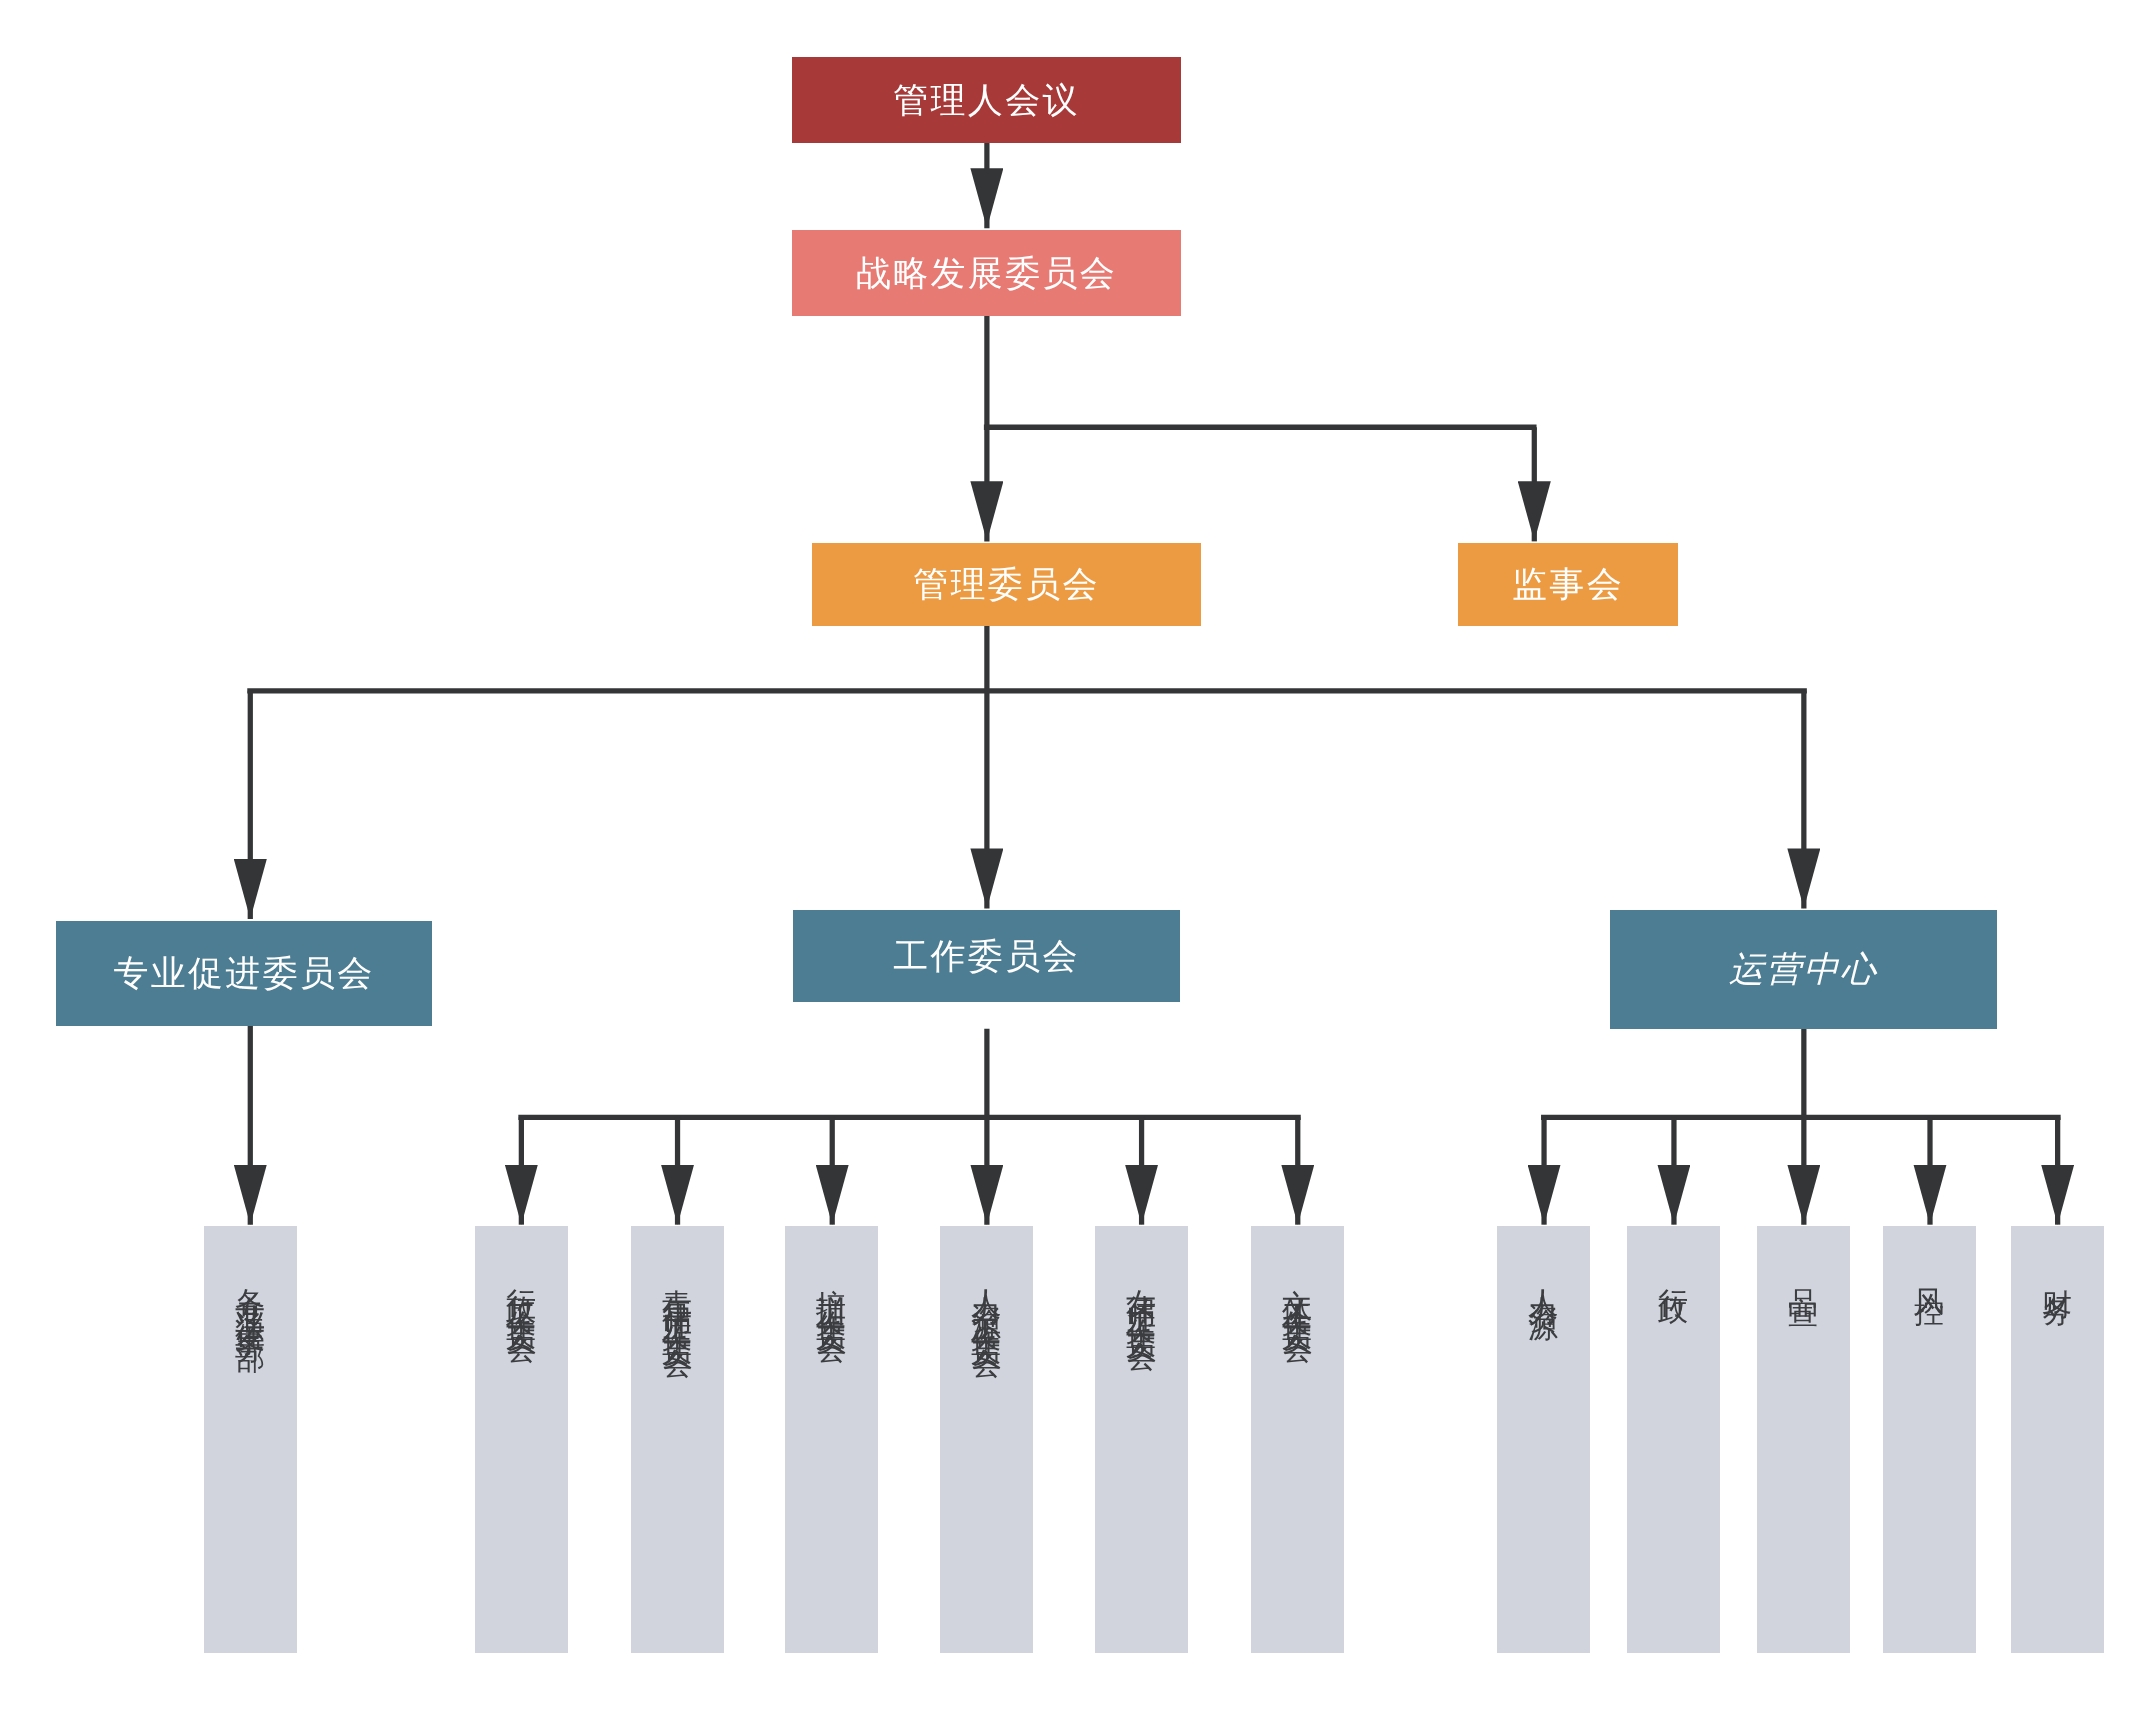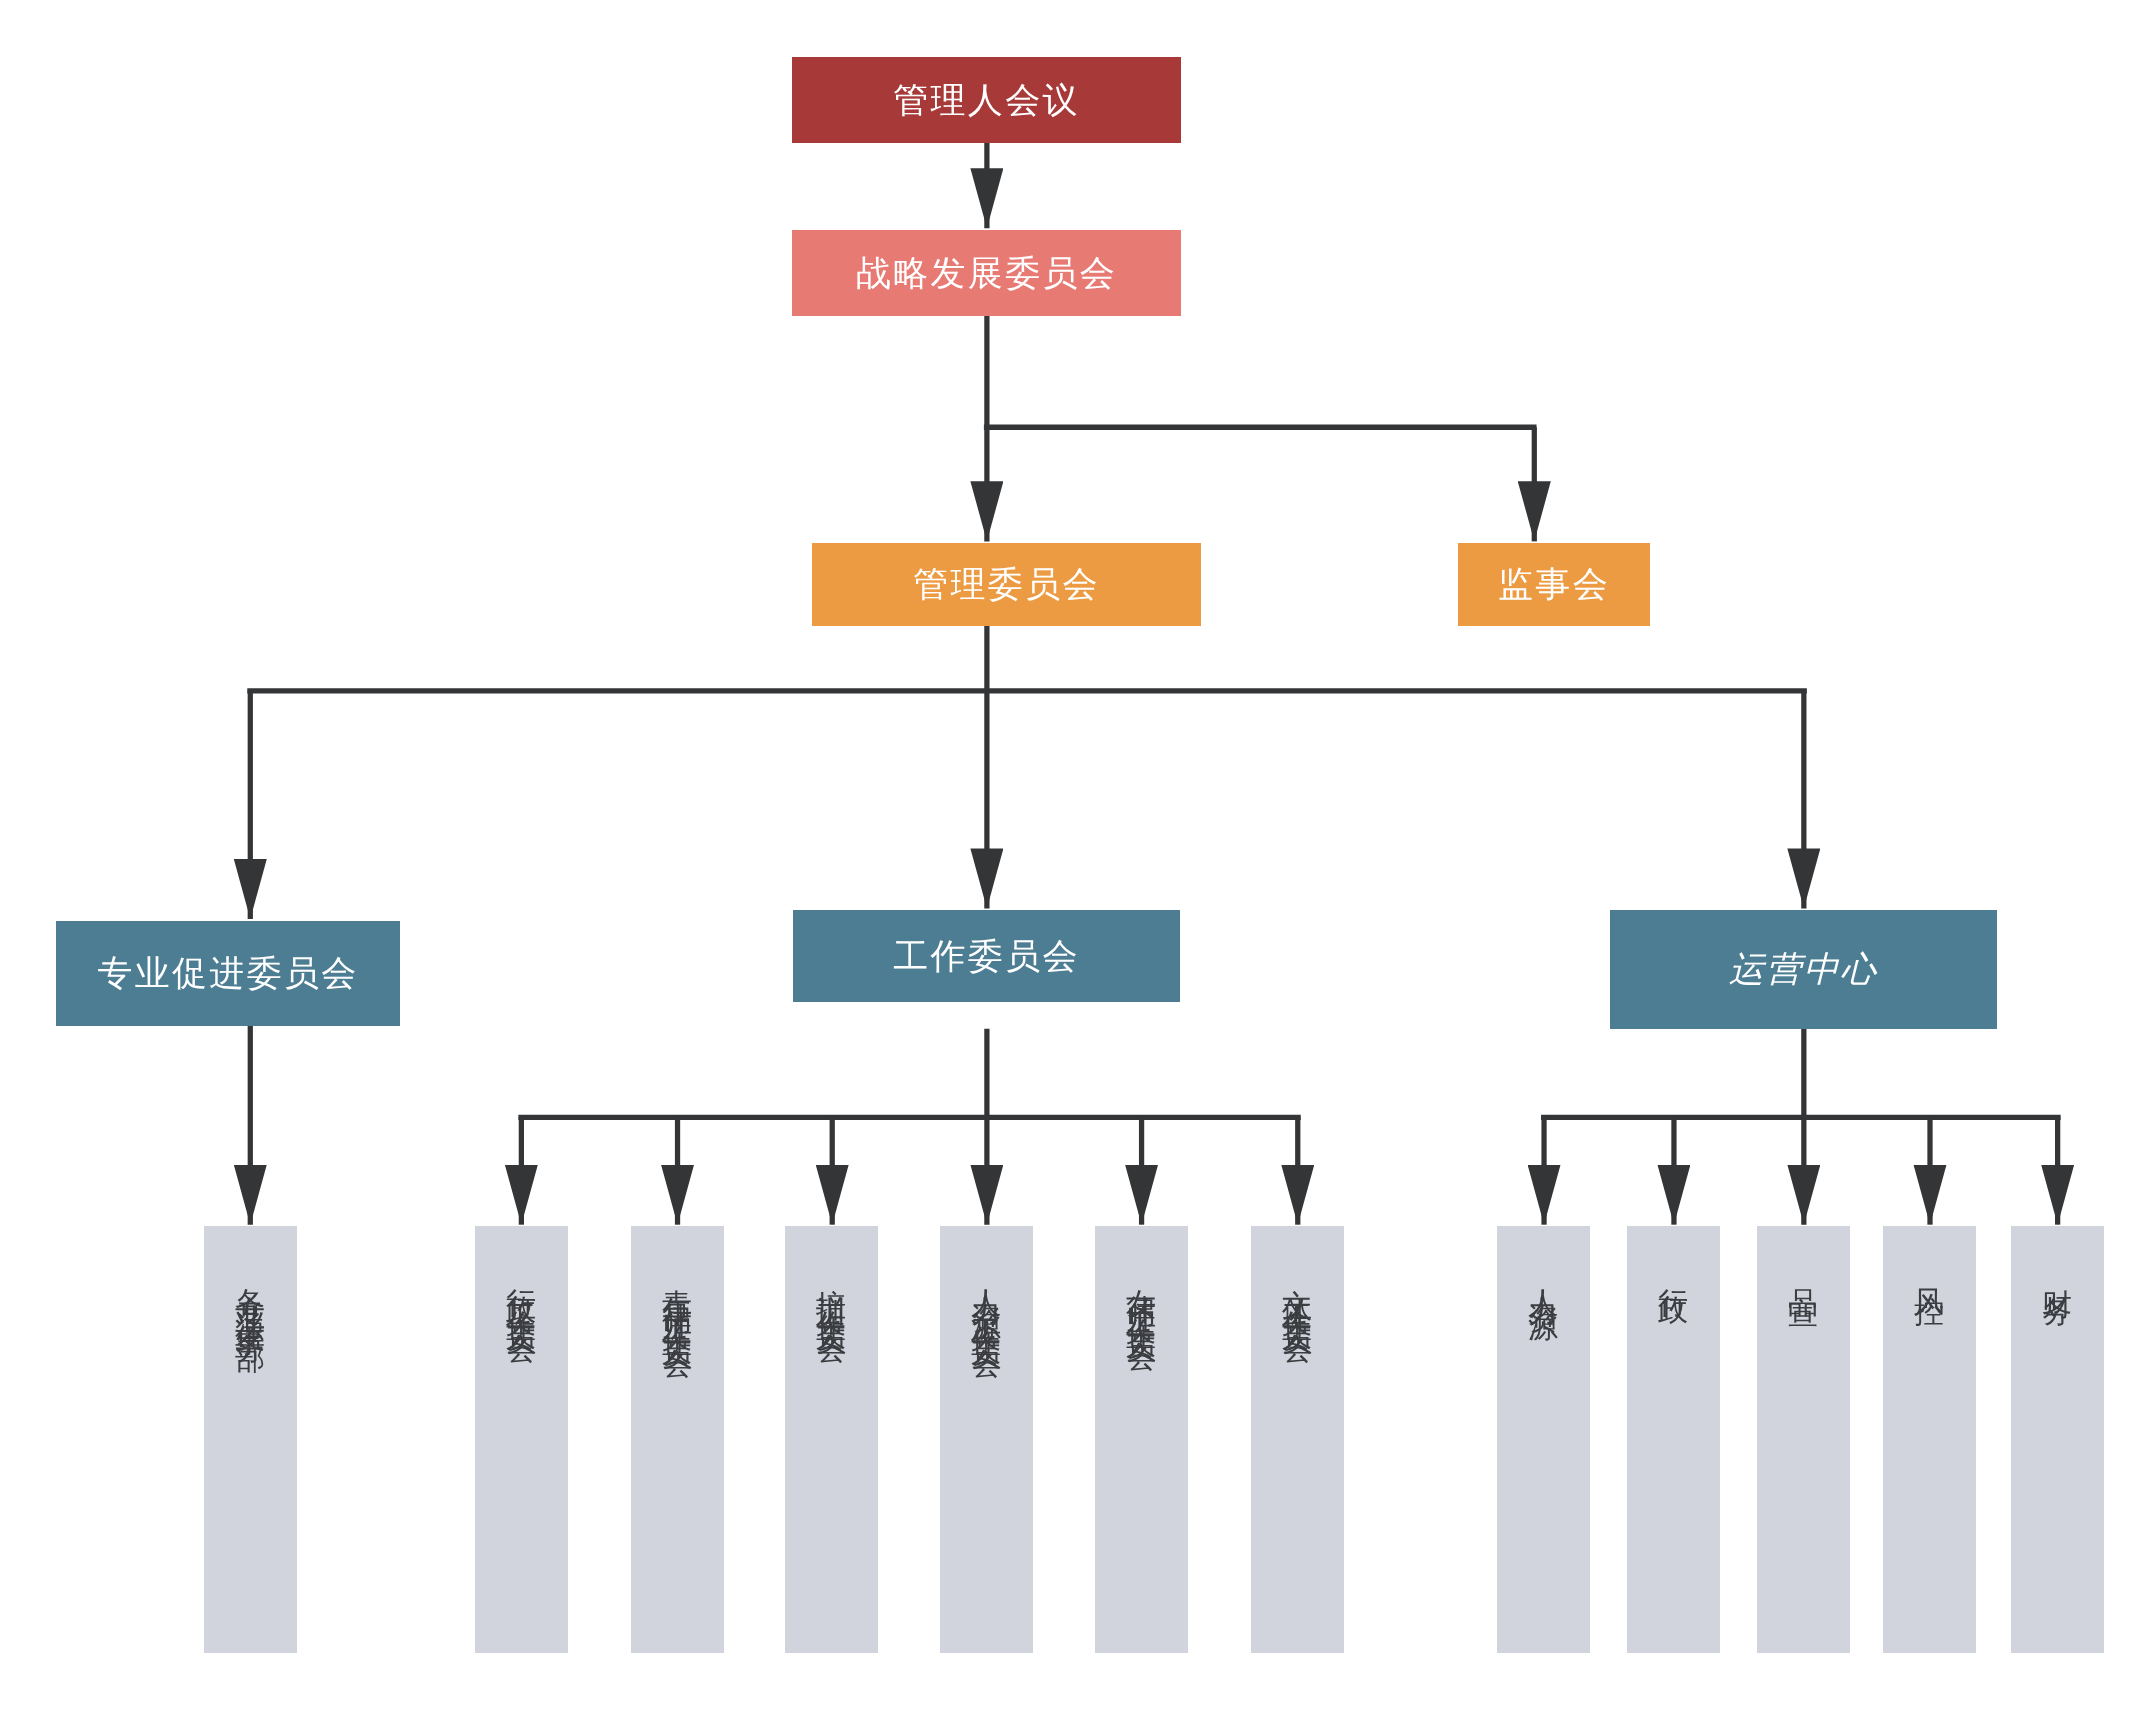--- a/index.html
+++ b/index.html
@@ -69,23 +69,23 @@
     <line x1="2570" y1="1488" x2="2570" y2="1631" marker-end="url(#arrow)"></line>
     <line x1="2740" y1="1488" x2="2740" y2="1631" marker-end="url(#arrow)"></line>
   </g>
 </svg>
 
 <div class="node lvl1" style="left:792px;top:57px;width:389px;height:86px;">管理人会议</div>
 
 <div class="node lvl2" style="left:792px;top:230px;width:389px;height:86px;">战略发展委员会</div>
 
 <div class="node lvl3" style="left:792px;top:543px;width:389px;height:83px;">管理委员会</div>
-<div class="node lvl3" style="left:1438px;top:543px;width:192px;height:83px;">监事会</div>
+<div class="node lvl3" style="left:1438px;top:543px;width:220px;height:83px;">监事会</div>
 
-<div class="node lvl4" style="left:56px;top:921px;width:344px;height:105px;">专业促进委员会</div>
+<div class="node lvl4" style="left:56px;top:921px;width:376px;height:105px;">专业促进委员会</div>
 <div class="node lvl4" style="left:793px;top:910px;width:387px;height:92px;">工作委员会</div>
 <div class="node lvl4" style="left:1610px;top:910px;width:387px;height:119px;font-style:italic;">运营中心</div>
 
 <div class="leaf" style="left:204px;">
   <span class="vtext">各专业法律事务部</span>
 </div>
 
 <div class="leaf" style="left:475px;">
   <span class="vtext">行政工作委员会</span>
 </div>

